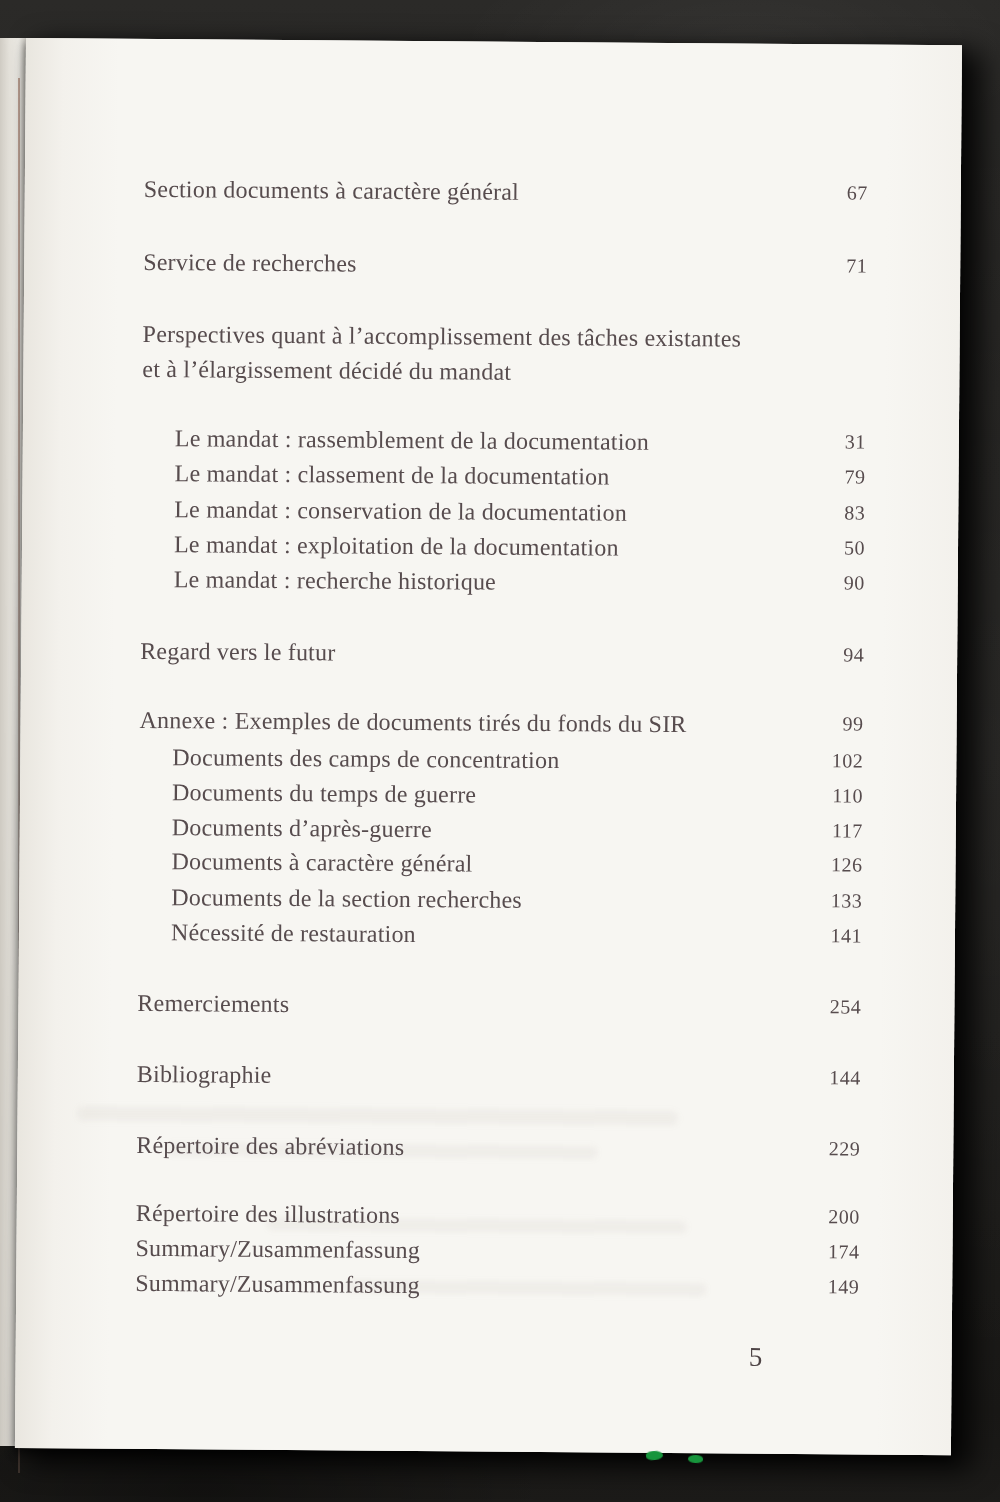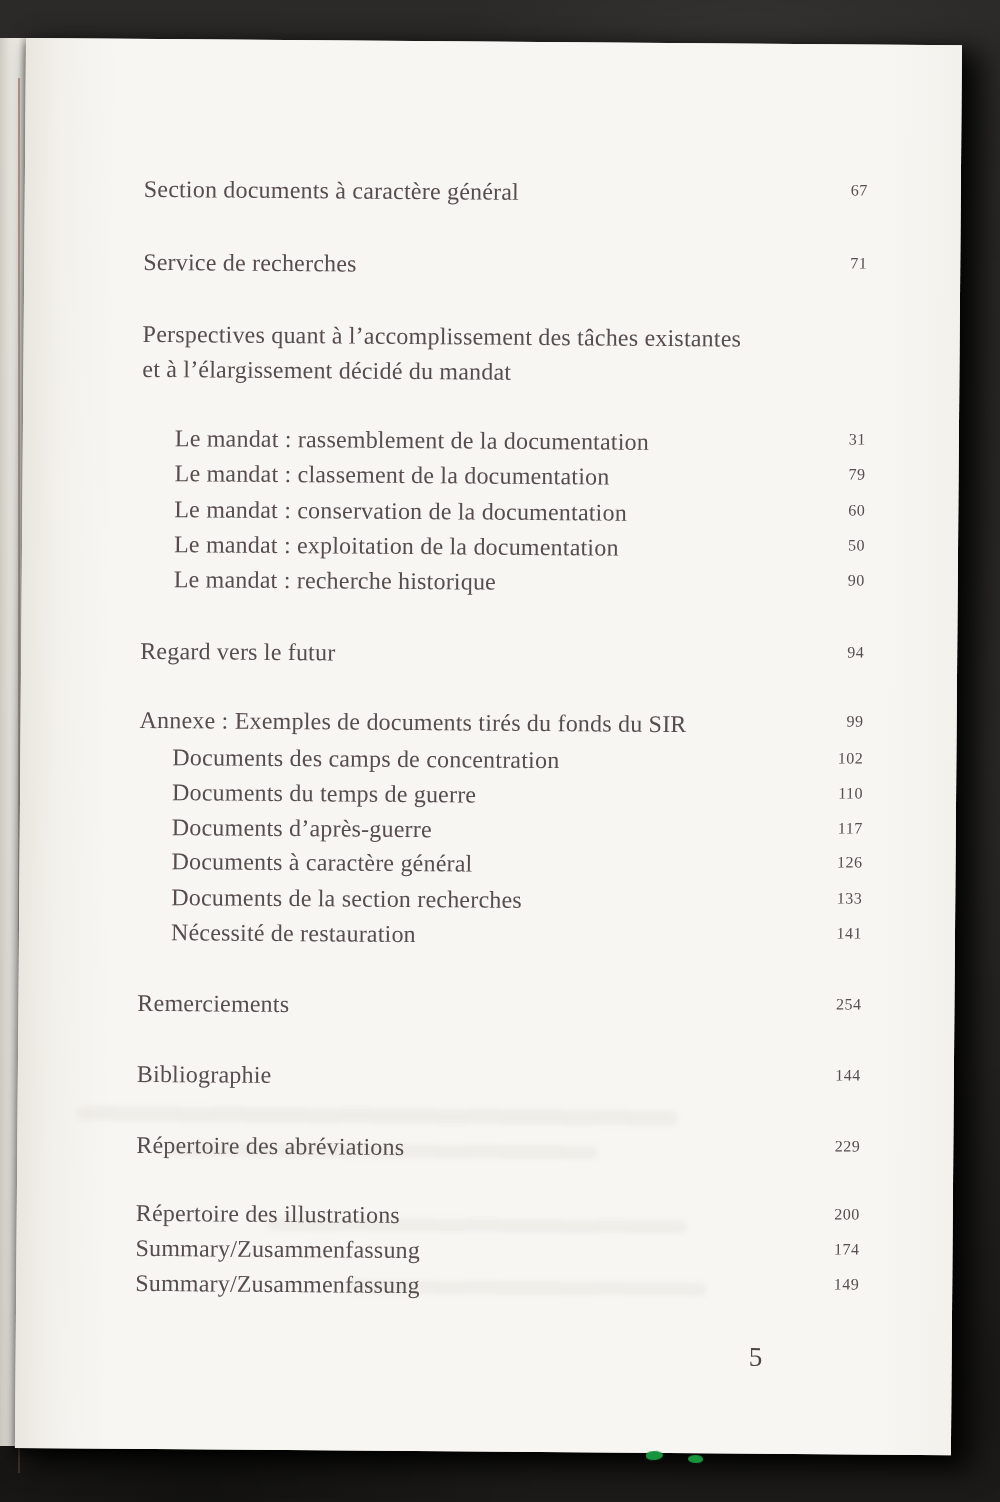--- a/index.html
+++ b/index.html
@@ -39,21 +39,21 @@
     transform-origin:0 0;
     box-shadow:16px 10px 28px 4px rgba(0,0,0,0.85), 0 4px 10px rgba(0,0,0,0.6);
   }
   .toc-row{position:absolute;white-space:nowrap;}
   .toc-label{
     position:absolute;left:0;top:0;
     font-size:24px;color:#574c4e;letter-spacing:0.2px;
   }
   .toc-page{
     position:absolute;left:600px;top:0;width:124px;
-    font-size:16px;color:#574c4e;text-align:right;letter-spacing:0.5px;
+    font-size:20px;color:#574c4e;text-align:right;letter-spacing:0.5px;
   }
   .folio{
     position:absolute;left:700px;top:1298px;width:80px;
     font-size:27px;color:#4e4446;text-align:center;
   }
   
   .smudge{
     position:absolute;background:rgba(125,112,100,0.07);
     filter:blur(3px);border-radius:6px;
   }
@@ -95,21 +95,21 @@
   <div class="toc-row" style="left:119px;top:386px;width:740px;">
     <span class="toc-label" style="left:33px;">Le mandat : rassemblement de la documentation</span>
     <span class="toc-page">31</span>
   </div>
   <div class="toc-row" style="left:119px;top:421px;width:740px;">
     <span class="toc-label" style="left:33px;">Le mandat : classement de la documentation</span>
     <span class="toc-page">79</span>
   </div>
   <div class="toc-row" style="left:119px;top:457px;width:740px;">
     <span class="toc-label" style="left:33px;">Le mandat : conservation de la documentation</span>
-    <span class="toc-page">60</span>
+    <span class="toc-page">83</span>
   </div>
   <div class="toc-row" style="left:119px;top:492px;width:740px;">
     <span class="toc-label" style="left:33px;">Le mandat : exploitation de la documentation</span>
     <span class="toc-page">50</span>
   </div>
   <div class="toc-row" style="left:119px;top:527px;width:740px;">
     <span class="toc-label" style="left:33px;">Le mandat : recherche historique</span>
     <span class="toc-page">90</span>
   </div>
   <div class="toc-row" style="left:119px;top:599px;width:740px;">

